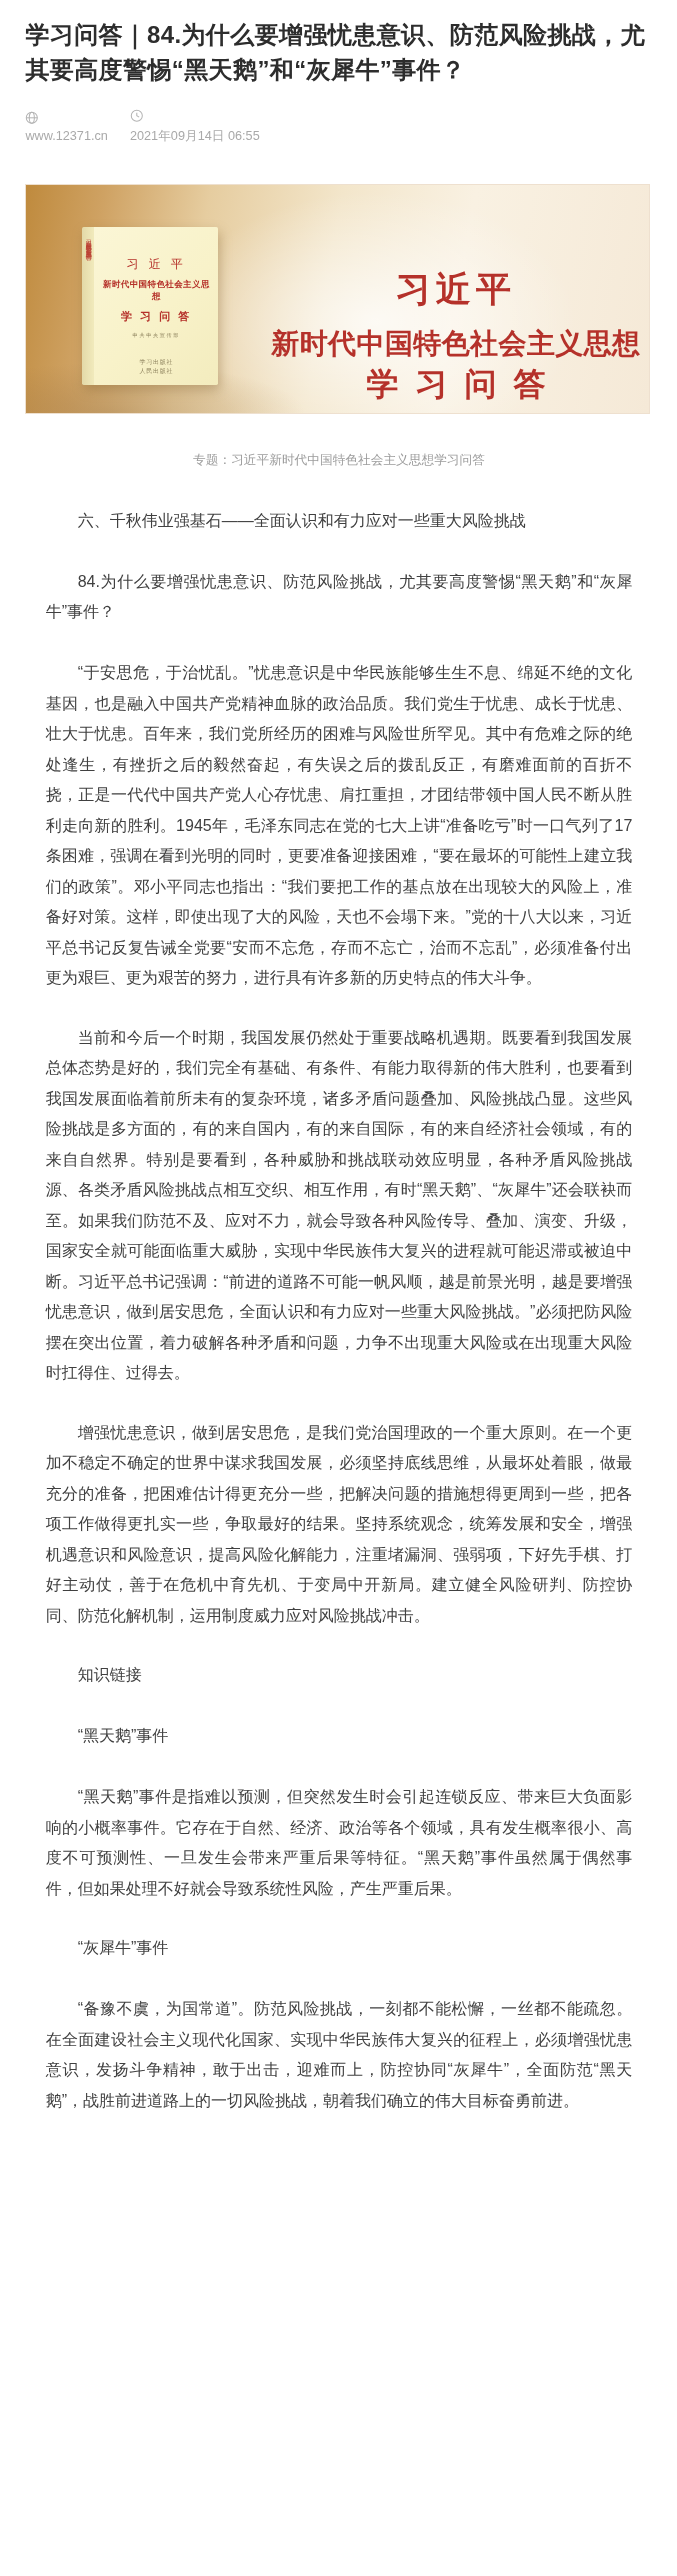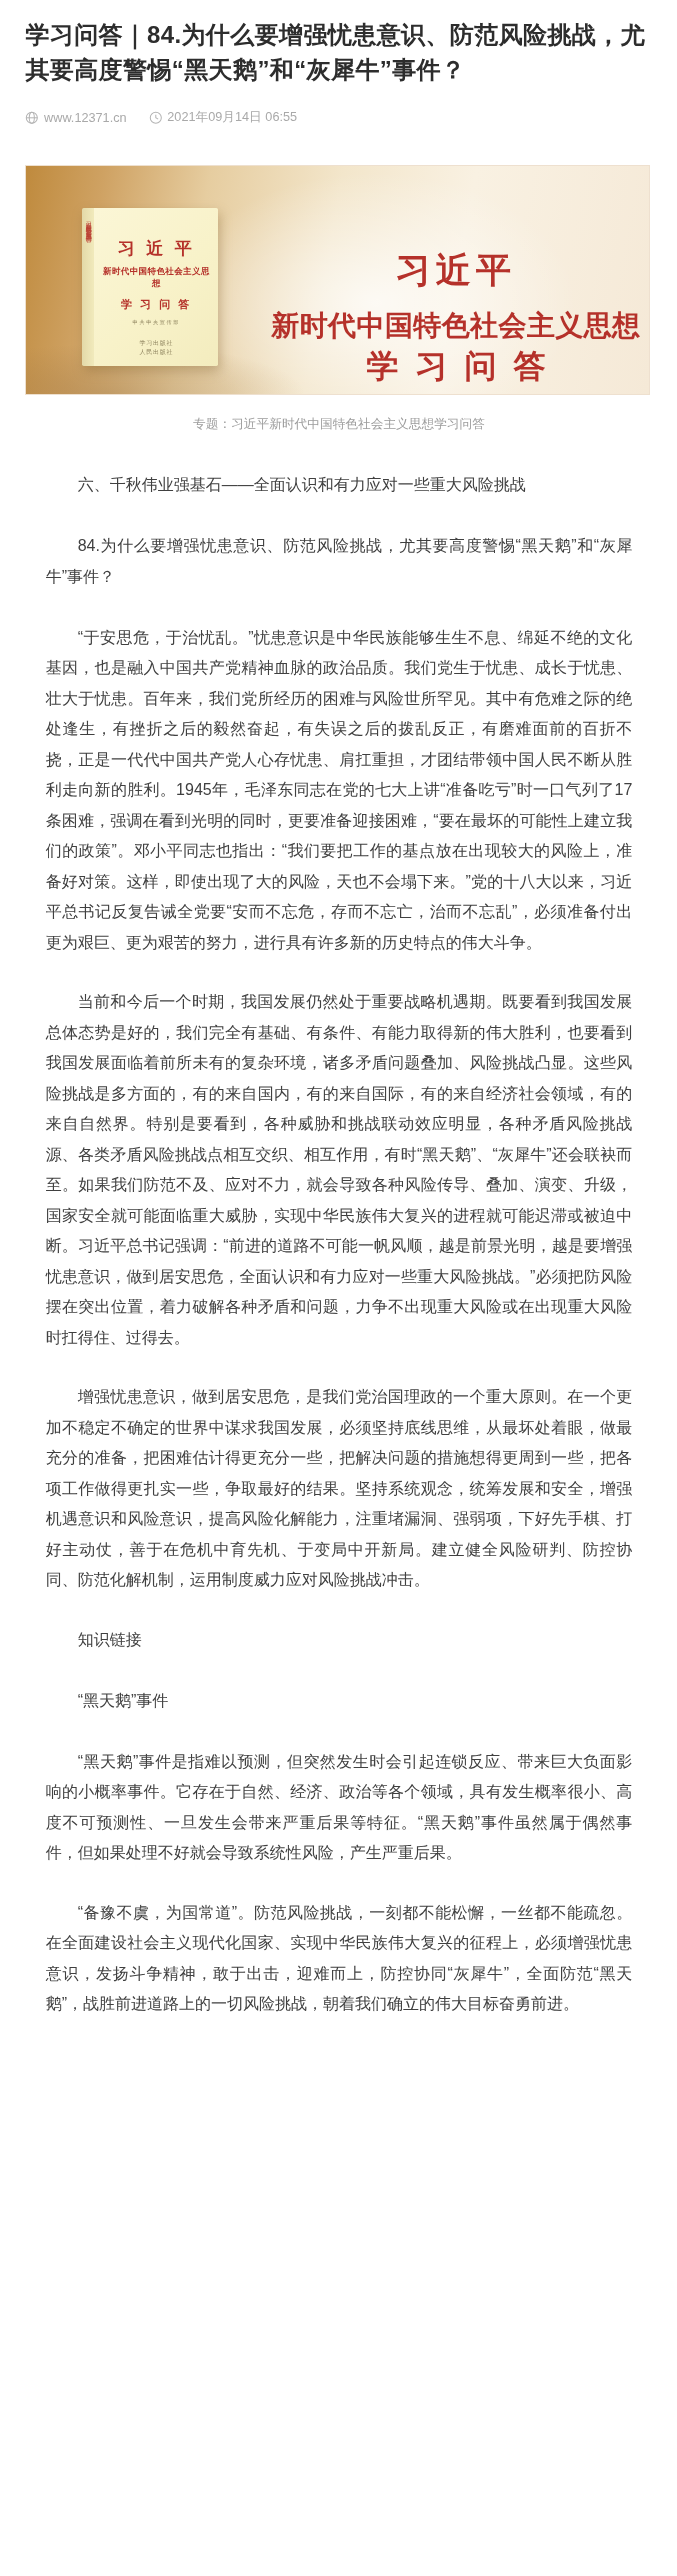--- a/index.html
+++ b/index.html
@@ -24,21 +24,21 @@
 
   
   .meta{
     margin-top:22px;
     display:flex;
     align-items:center;
     gap:22px;
     font-size:12.7px;
     color:#a9a9a9;
   }
-  .meta-item{display:flex;align-items:center;gap:5.1px;}
+  .meta-item{display:flex;gap:5.1px;flex-direction:column;}
   .meta-item svg{display:block;}
 
   
   .banner{
     position:relative;
     margin-top:39px;
     width:625px;
     height:230px;
     overflow:hidden;
     border:0.8px solid #eee0cf;
@@ -71,42 +71,42 @@
     font-size:6px;color:#bb4034;letter-spacing:0.8px;line-height:8.5px;
   }
   .book-face{
     flex:1;height:100%;
     background:linear-gradient(135deg,#fbf6d6 0%,#f8f2c9 55%,#f3ecbe 100%);
     border-radius:0 1.7px 1.7px 0;
     display:flex;flex-direction:column;align-items:center;
     padding:29px 5.1px 8.5px 5.1px;box-sizing:border-box;
     text-align:center;
   }
-  .bk-l1{color:#b5312a;font-weight:bold;font-size:17px;letter-spacing:3.4px;}
+  .bk-l1{color:#b5312a;font-weight:normal;font-size:12px;letter-spacing:3.4px;}
   .bk-l2{color:#b5312a;font-weight:bold;font-size:8.5px;margin-top:6px;letter-spacing:0.4px;}
   .bk-l3{color:#b5312a;font-weight:bold;font-size:11px;margin-top:6.8px;letter-spacing:2.5px;}
   .bk-l4{color:#8a7f5a;font-size:5.1px;margin-top:7.6px;letter-spacing:1.7px;}
   .bk-l5{color:#8a7f5a;font-size:6px;margin-top:auto;line-height:9.3px;white-space:pre-line;letter-spacing:0.8px;}
 
   
   .headline{
     position:absolute;
     right:4px;top:81px;
     width:379px;
     text-align:center;
     color:#b5312a;
     font-weight:bold;
   }
   .hl1{font-size:35px;letter-spacing:5.1px;}
   .hl2{font-size:28px;margin-top:12.7px;letter-spacing:0.4px;white-space:nowrap;}
   .hl3{font-size:32px;margin-top:0;letter-spacing:17px;text-indent:17px;}
 
   
   .caption{
-    margin-top:21px;
+    margin-top:38px;
     text-align:center;
     font-size:12.7px;
     color:#9c9c9c;
   }
 
   
   .article{
     margin-top:37px;
     padding:0 20.3px;
     font-size:16px;
@@ -173,17 +173,18 @@
 
   <div class="article" id="article">
       <p class="section-title">六、千秋伟业强基石——全面认识和有力应对一些重大风险挑战</p>
       <p class="question">84.为什么要增强忧患意识、防范风险挑战，尤其要高度警惕“黑天鹅”和“灰犀牛”事件？</p>
       <p class="para">“于安思危，于治忧乱。”忧患意识是中华民族能够生生不息、绵延不绝的文化基因，也是融入中国共产党精神血脉的政治品质。我们党生于忧患、成长于忧患、壮大于忧患。百年来，我们党所经历的困难与风险世所罕见。其中有危难之际的绝处逢生，有挫折之后的毅然奋起，有失误之后的拨乱反正，有磨难面前的百折不挠，正是一代代中国共产党人心存忧患、肩扛重担，才团结带领中国人民不断从胜利走向新的胜利。1945年，毛泽东同志在党的七大上讲“准备吃亏”时一口气列了17条困难，强调在看到光明的同时，更要准备迎接困难，“要在最坏的可能性上建立我们的政策”。邓小平同志也指出：“我们要把工作的基点放在出现较大的风险上，准备好对策。这样，即使出现了大的风险，天也不会塌下来。”党的十八大以来，习近平总书记反复告诫全党要“安而不忘危，存而不忘亡，治而不忘乱”，必须准备付出更为艰巨、更为艰苦的努力，进行具有许多新的历史特点的伟大斗争。</p>
       <p class="para">当前和今后一个时期，我国发展仍然处于重要战略机遇期。既要看到我国发展总体态势是好的，我们完全有基础、有条件、有能力取得新的伟大胜利，也要看到我国发展面临着前所未有的复杂环境，诸多矛盾问题叠加、风险挑战凸显。这些风险挑战是多方面的，有的来自国内，有的来自国际，有的来自经济社会领域，有的来自自然界。特别是要看到，各种威胁和挑战联动效应明显，各种矛盾风险挑战源、各类矛盾风险挑战点相互交织、相互作用，有时“黑天鹅”、“灰犀牛”还会联袂而至。如果我们防范不及、应对不力，就会导致各种风险传导、叠加、演变、升级，国家安全就可能面临重大威胁，实现中华民族伟大复兴的进程就可能迟滞或被迫中断。习近平总书记强调：“前进的道路不可能一帆风顺，越是前景光明，越是要增强忧患意识，做到居安思危，全面认识和有力应对一些重大风险挑战。”必须把防风险摆在突出位置，着力破解各种矛盾和问题，力争不出现重大风险或在出现重大风险时扛得住、过得去。</p>
       <p class="para">增强忧患意识，做到居安思危，是我们党治国理政的一个重大原则。在一个更加不稳定不确定的世界中谋求我国发展，必须坚持底线思维，从最坏处着眼，做最充分的准备，把困难估计得更充分一些，把解决问题的措施想得更周到一些，把各项工作做得更扎实一些，争取最好的结果。坚持系统观念，统筹发展和安全，增强机遇意识和风险意识，提高风险化解能力，注重堵漏洞、强弱项，下好先手棋、打好主动仗，善于在危机中育先机、于变局中开新局。建立健全风险研判、防控协同、防范化解机制，运用制度威力应对风险挑战冲击。</p>
       <p class="heading">知识链接</p>
       <p class="heading">“黑天鹅”事件</p>
       <p class="para">“黑天鹅”事件是指难以预测，但突然发生时会引起连锁反应、带来巨大负面影响的小概率事件。它存在于自然、经济、政治等各个领域，具有发生概率很小、高度不可预测性、一旦发生会带来严重后果等特征。“黑天鹅”事件虽然属于偶然事件，但如果处理不好就会导致系统性风险，产生严重后果。</p>
+      <p class="heading">“灰犀牛”事件</p>
       <p class="para">“备豫不虞，为国常道”。防范风险挑战，一刻都不能松懈，一丝都不能疏忽。在全面建设社会主义现代化国家、实现中华民族伟大复兴的征程上，必须增强忧患意识，发扬斗争精神，敢于出击，迎难而上，防控协同“灰犀牛”，全面防范“黑天鹅”，战胜前进道路上的一切风险挑战，朝着我们确立的伟大目标奋勇前进。</p>
     </div>
 
 </div>
 
 
 </body></html>

